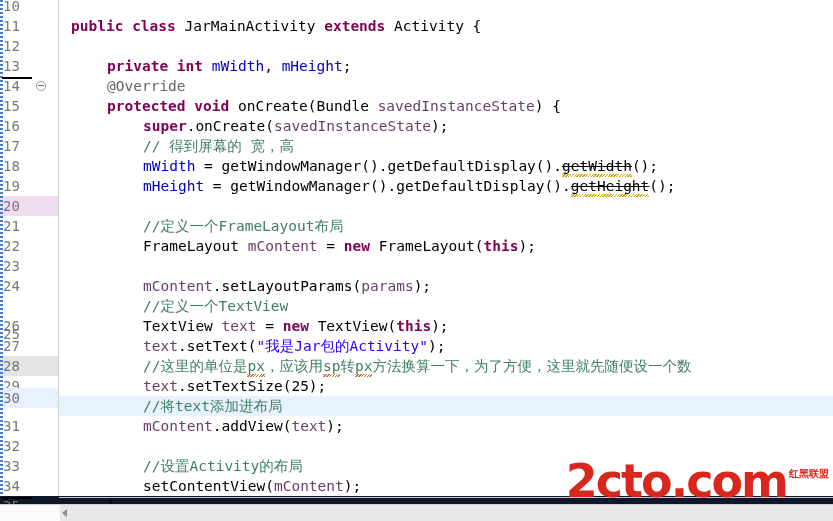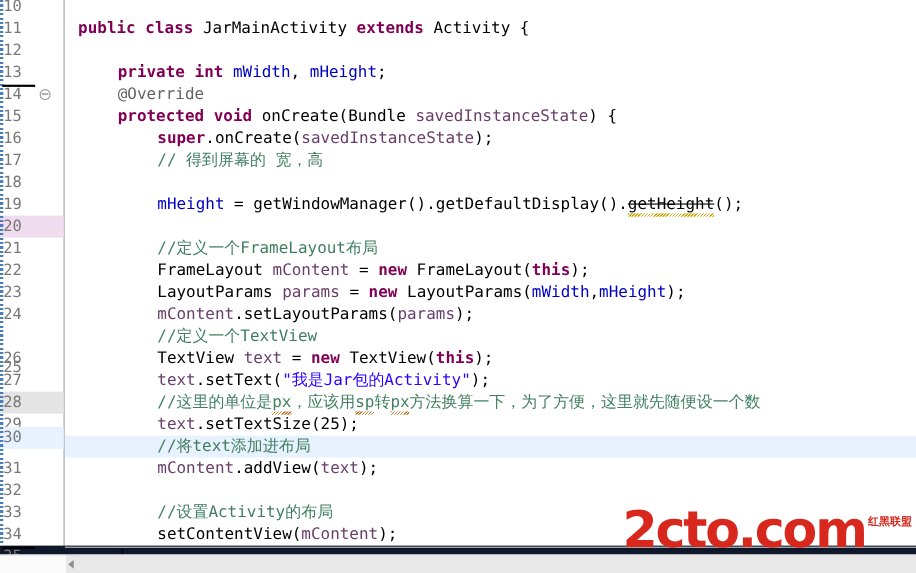--- a/index.html
+++ b/index.html
@@ -357,25 +357,25 @@
 
   <div class="code" id="code">
       <div class="cline" style="top: -4px; padding-left: 12px;"></div>
       <div class="cline" style="top: 16px; padding-left: 12px;"><span class="kw">public</span><span class="plain"> </span><span class="kw">class</span><span class="plain"> JarMainActivity </span><span class="kw">extends</span><span class="plain"> Activity {</span></div>
       <div class="cline" style="top: 36px; padding-left: 12px;"></div>
       <div class="cline" style="top: 56px; padding-left: 48px;"><span class="kw">private</span><span class="plain"> </span><span class="kw">int</span><span class="plain"> </span><span class="fld">mWidth</span><span class="plain">, </span><span class="fld">mHeight</span><span class="plain">;</span></div>
       <div class="cline" style="top: 76px; padding-left: 48px;"><span class="ann">@Override</span></div>
       <div class="cline" style="top: 96px; padding-left: 48px;"><span class="kw">protected</span><span class="plain"> </span><span class="kw">void</span><span class="plain"> onCreate(Bundle </span><span class="loc">savedInstanceState</span><span class="plain">) {</span></div>
       <div class="cline" style="top: 116px; padding-left: 84px;"><span class="kw">super</span><span class="plain">.onCreate(</span><span class="loc">savedInstanceState</span><span class="plain">);</span></div>
       <div class="cline" style="top: 136px; padding-left: 84px;"><span class="cmt">// 得到屏幕的 宽，高</span></div>
+      <div class="cline" style="top: 156px; padding-left: 84px;"><span class="fld">mWidth</span><span class="plain"> = getWindowManager().getDefaultDisplay().</span><span class="plain dep warn">getWidth</span><span class="plain">();</span></div>
       <div class="cline" style="top: 176px; padding-left: 84px;"><span class="fld">mHeight</span><span class="plain"> = getWindowManager().getDefaultDisplay().</span><span class="plain dep warn">getHeight</span><span class="plain">();</span></div>
       <div class="cline" style="top: 196px; padding-left: 12px;"></div>
       <div class="cline" style="top: 216px; padding-left: 84px;"><span class="cmt">//定义一个FrameLayout布局</span></div>
       <div class="cline" style="top: 236px; padding-left: 84px;"><span class="plain">FrameLayout </span><span class="loc">mContent</span><span class="plain"> = </span><span class="kw">new</span><span class="plain"> FrameLayout(</span><span class="kw">this</span><span class="plain">);</span></div>
-      <div class="cline" style="top: 256px; padding-left: 84px;"><span class="plain">LayoutParams </span><span class="loc">params</span><span class="plain"> = </span><span class="kw">new</span><span class="plain"> LayoutParams(</span><span class="fld">mWidth</span><span class="plain">,</span><span class="fld">mHeight</span><span class="plain">);</span></div>
       <div class="cline" style="top: 276px; padding-left: 84px;"><span class="loc">mContent</span><span class="plain">.setLayoutParams(</span><span class="loc">params</span><span class="plain">);</span></div>
       <div class="cline" style="top: 296px; padding-left: 84px;"><span class="cmt">//定义一个TextView</span></div>
       <div class="cline" style="top: 316px; padding-left: 84px;"><span class="plain">TextView </span><span class="loc">text</span><span class="plain"> = </span><span class="kw">new</span><span class="plain"> TextView(</span><span class="kw">this</span><span class="plain">);</span></div>
       <div class="cline" style="top: 336px; padding-left: 84px;"><span class="loc">text</span><span class="plain">.setText(</span><span class="str">"我是Jar包的Activity"</span><span class="plain">);</span></div>
       <div class="cline" style="top: 356px; padding-left: 84px;"><span class="cmt">//这里的单位是</span><span class="cmt spell">px</span><span class="cmt">，应该用</span><span class="cmt spell">sp</span><span class="cmt">转</span><span class="cmt spell">px</span><span class="cmt">方法换算一下，为了方便，这里就先随便设一个数</span></div>
       <div class="cline" style="top: 376px; padding-left: 84px;"><span class="loc">text</span><span class="plain">.setTextSize(25);</span></div>
       <div class="cline hl-blue" style="top: 396px; padding-left: 84px;"><span class="cmt">//将text添加进布局</span></div>
       <div class="cline" style="top: 416px; padding-left: 84px;"><span class="loc">mContent</span><span class="plain">.addView(</span><span class="loc">text</span><span class="plain">);</span></div>
       <div class="cline" style="top: 436px; padding-left: 12px;"></div>
       <div class="cline" style="top: 456px; padding-left: 84px;"><span class="cmt">//设置Activity的布局</span></div>

